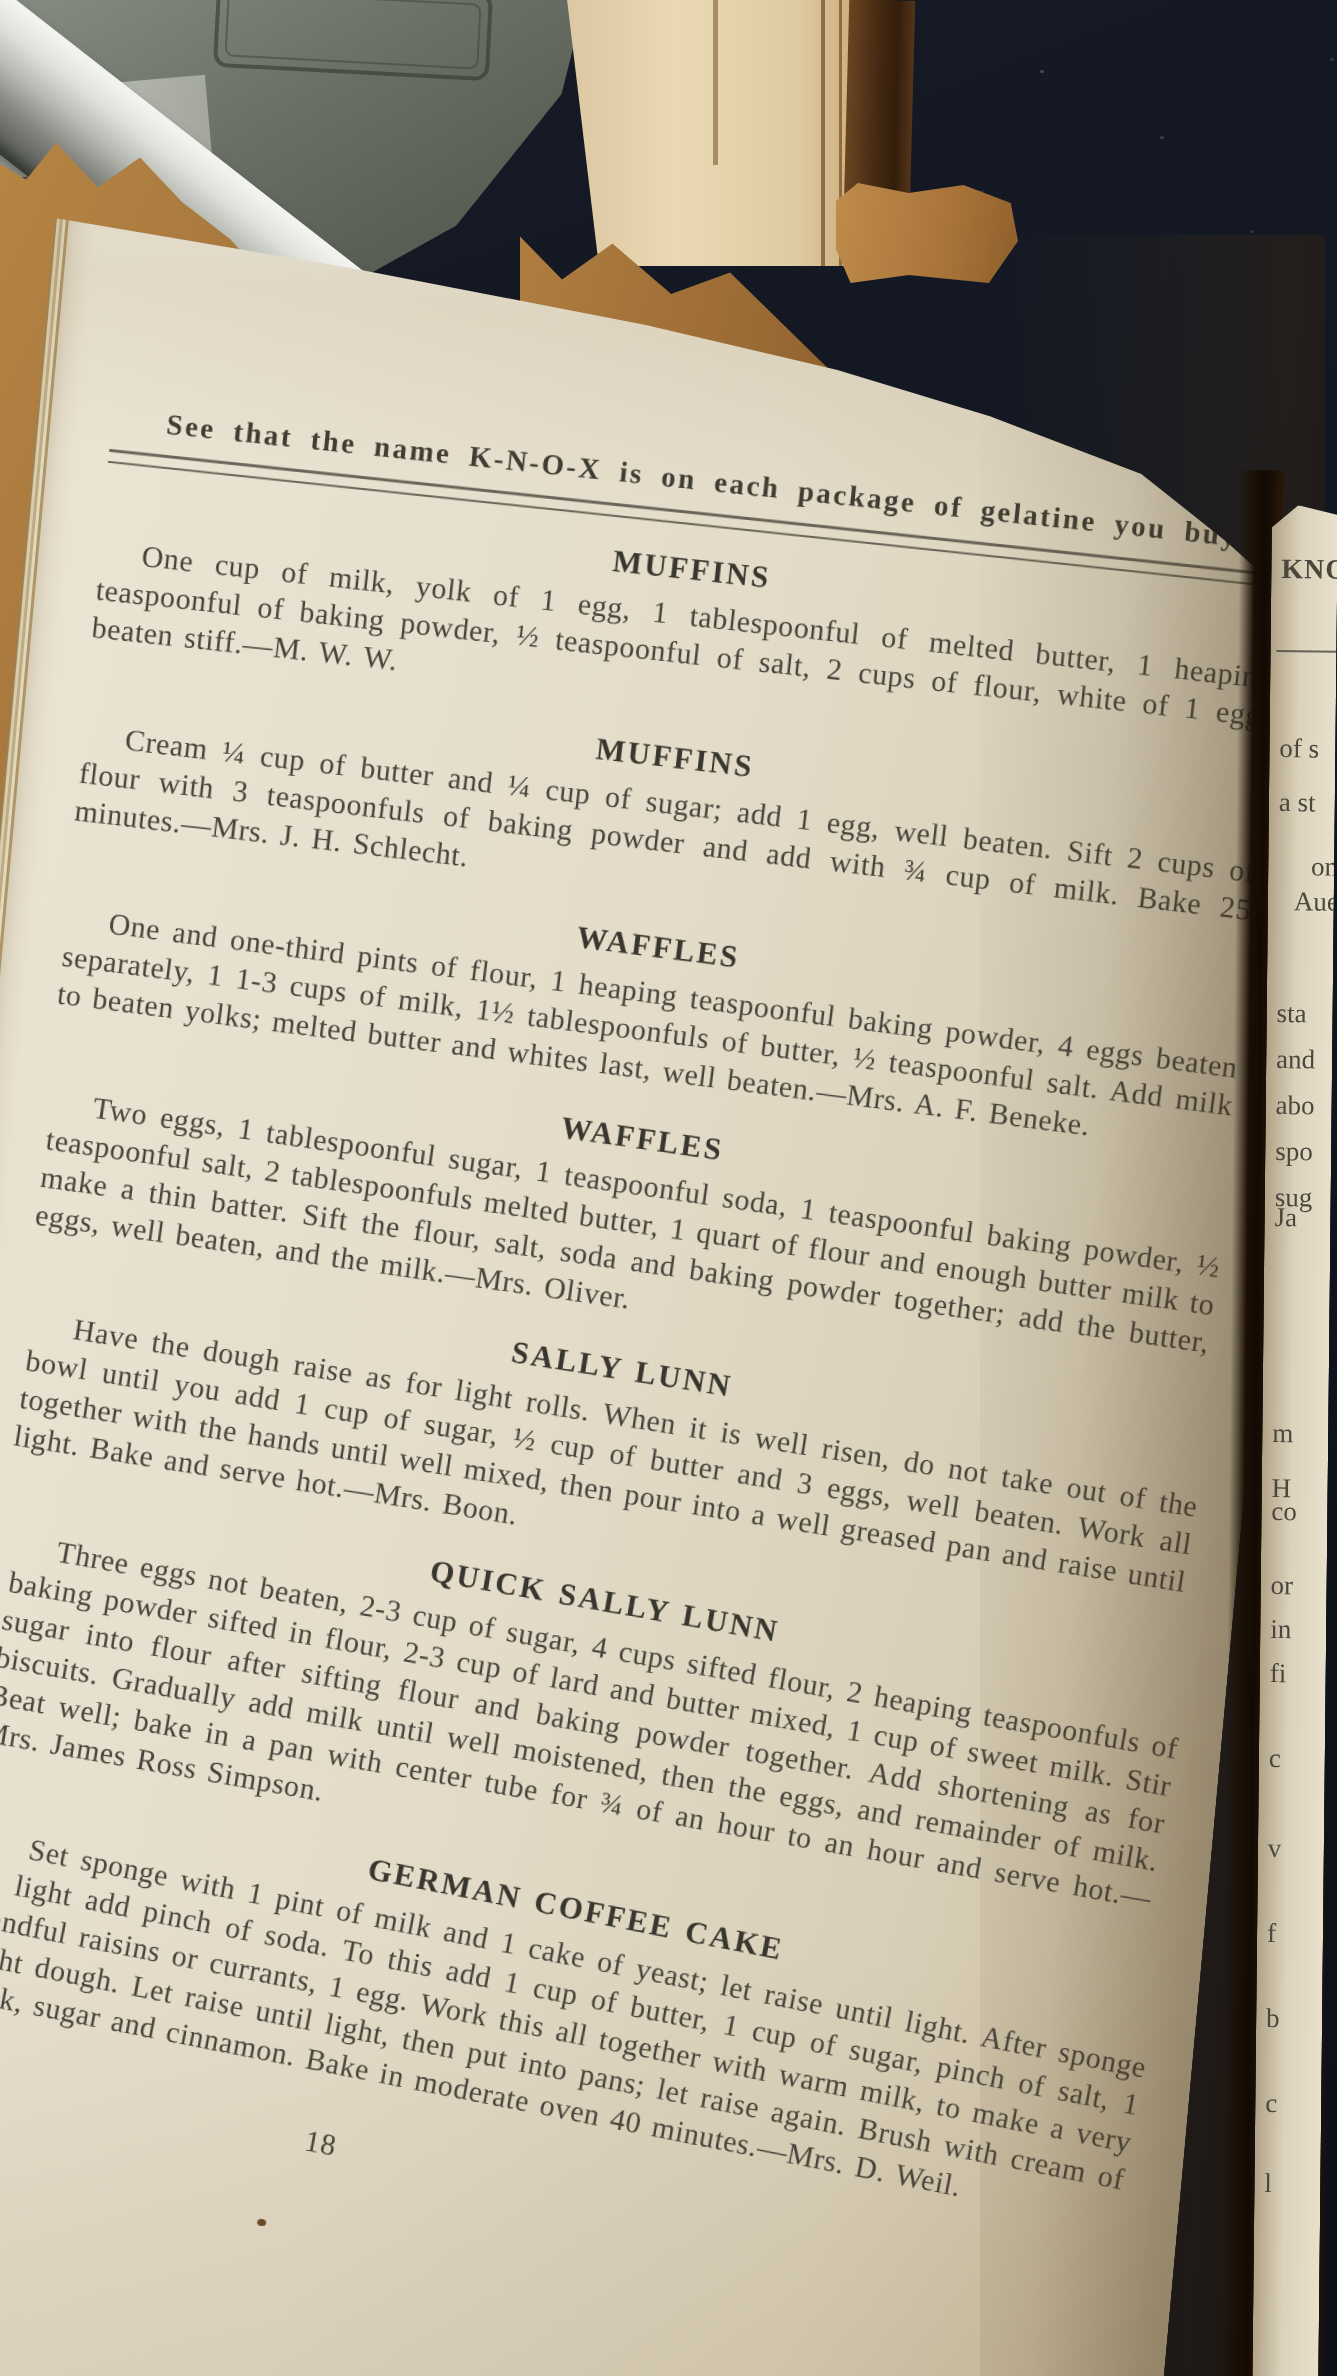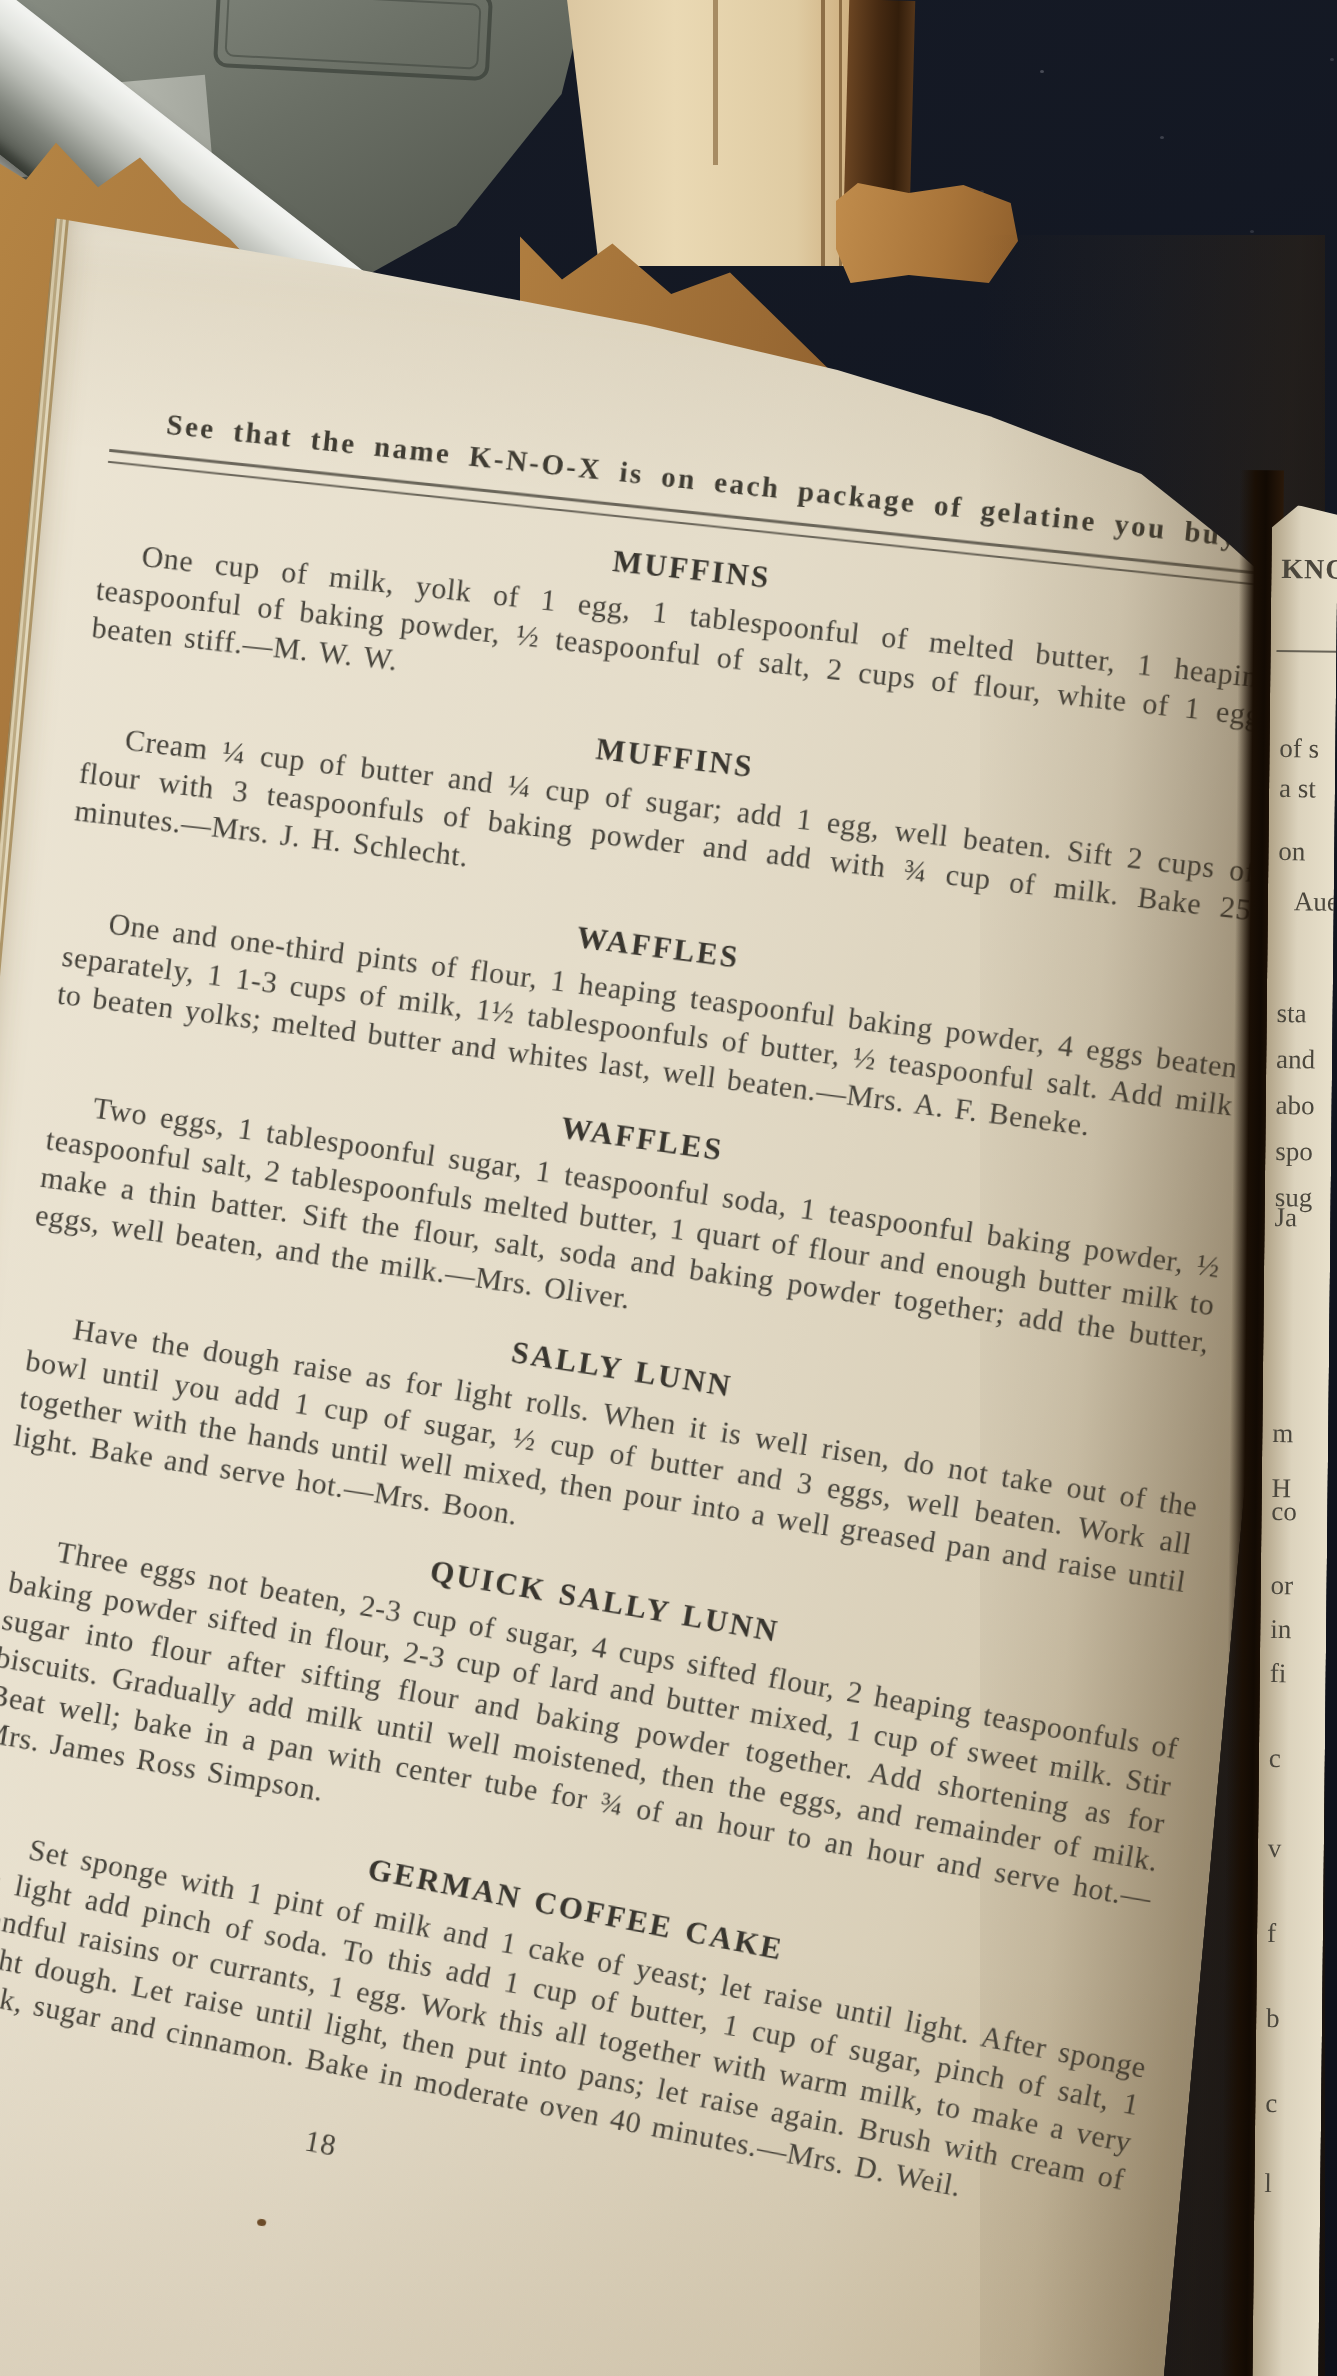--- a/index.html
+++ b/index.html
@@ -157,22 +157,22 @@
     <div class="page-tint"></div>
   </div>
 
   <div class="curl-shade"></div>
   <div class="gutter"></div>
 
   <div class="facing">
     <span class="frag b" style="top:48px;">KNO</span>
     <div class="facing-rule" style="top:145px;"></div>
     <span class="frag" style="top:228px;">of s</span>
-    <span class="frag" style="top:268px;">a st</span>
-    <span class="frag" style="top:331px;">on</span>
+    <span class="frag" style="top:282px;">a st</span>
+    <span class="frag" style="top:346px;margin-left:33px;">on</span>
     <span class="frag" style="top:381px;margin-left:16px;">Aue</span>
     <span class="frag" style="top:493px;">sta</span>
     <span class="frag" style="top:539px;">and</span>
     <span class="frag" style="top:585px;">abo</span>
     <span class="frag" style="top:631px;">spo</span>
     <span class="frag" style="top:677px;">sug</span>
     <span class="frag" style="top:697px;">Ja</span>
     <span class="frag" style="top:913px;">m</span>
     <span class="frag" style="top:968px;">H</span>
     <span class="frag" style="top:991px;">co</span>

